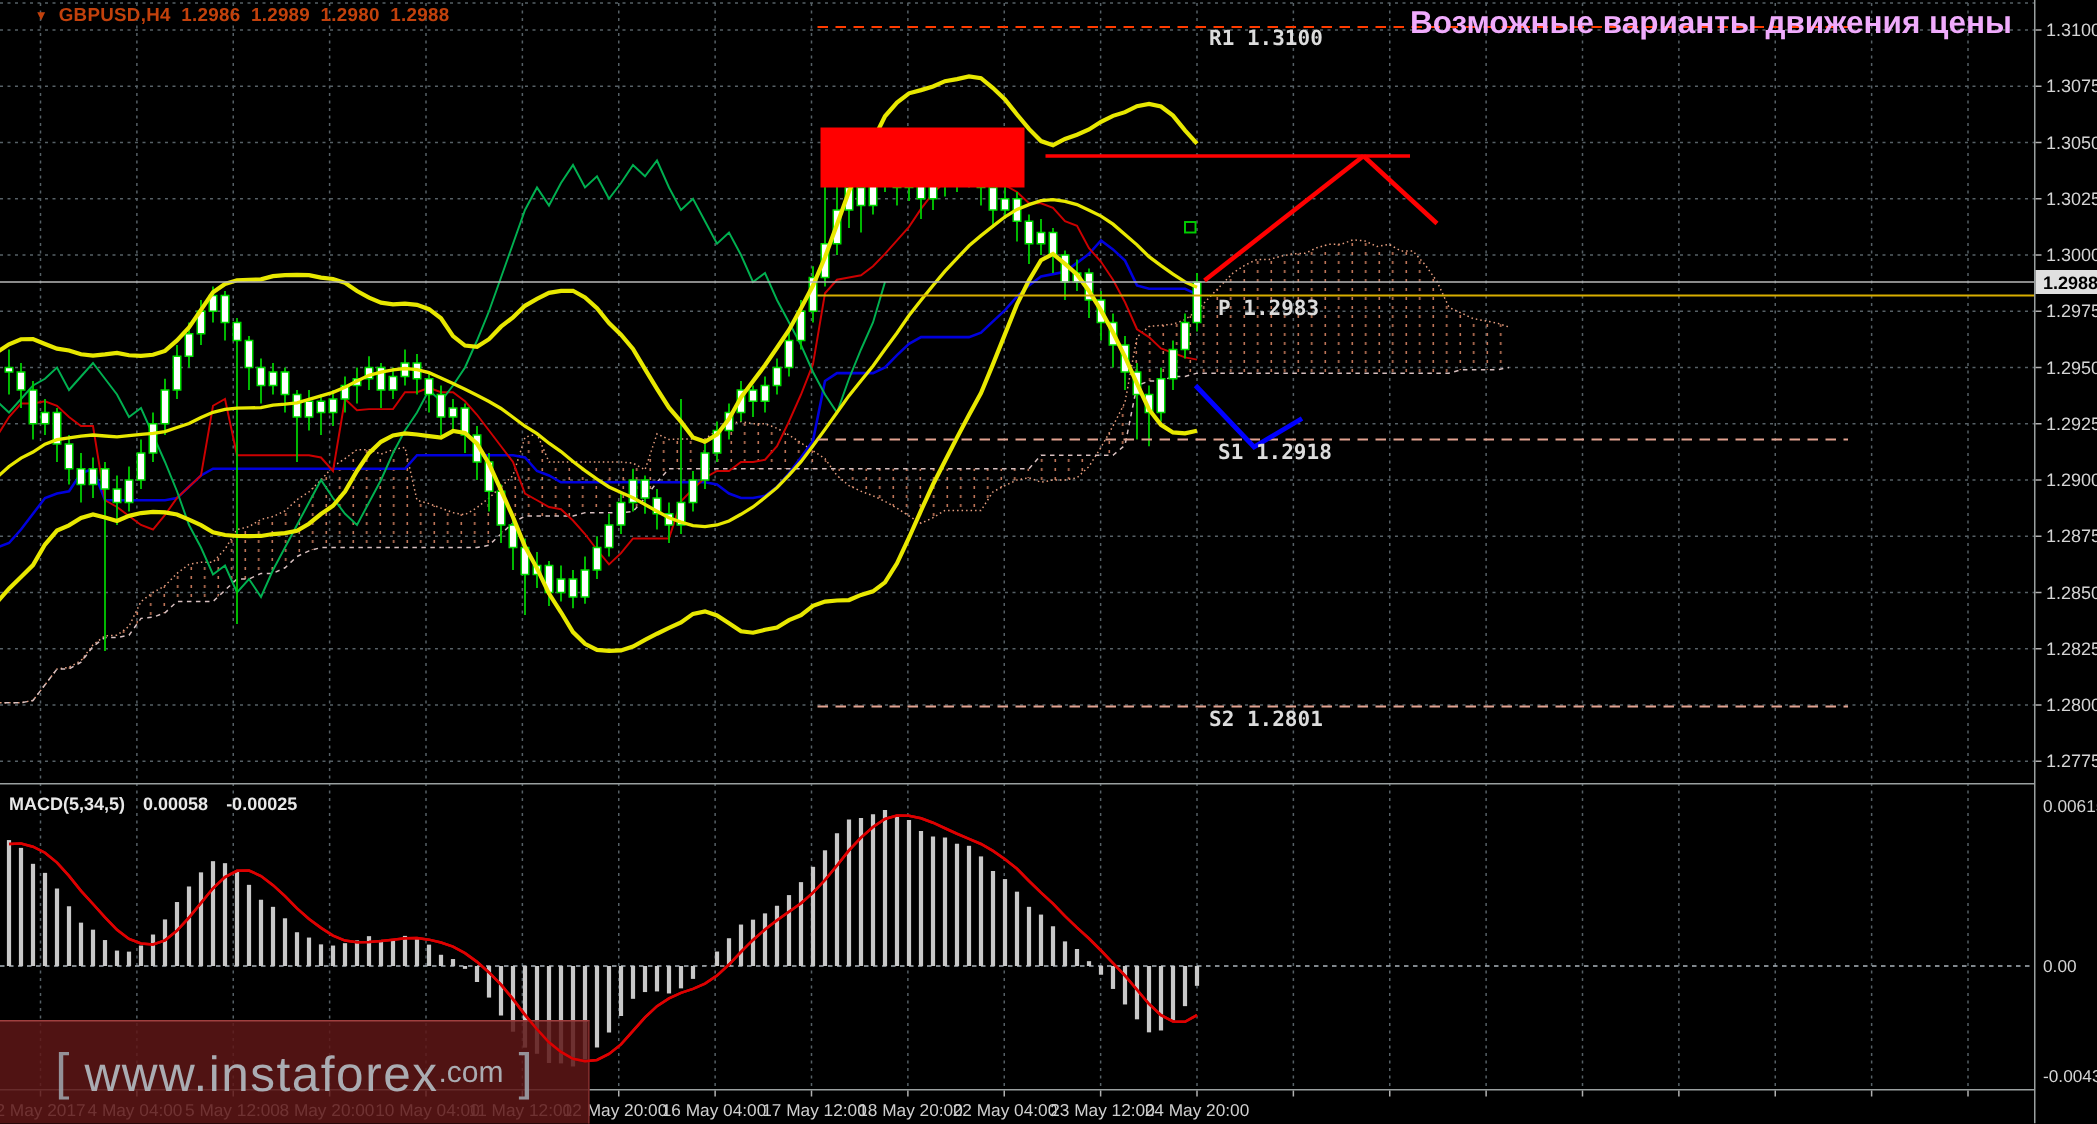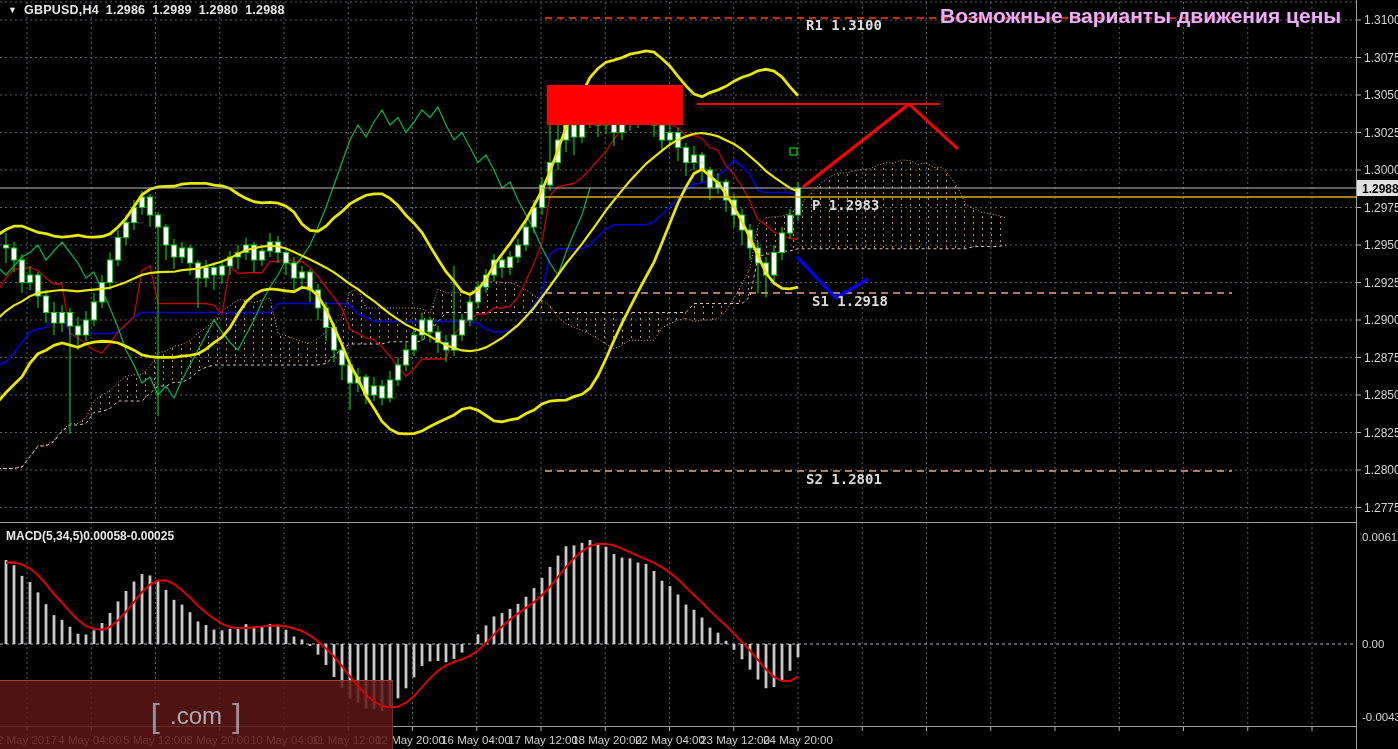--- a/index.html
+++ b/index.html
@@ -1,32 +1,32 @@
 <!DOCTYPE html>
 <html><head>
 <meta charset="utf-8">
 <style>
   html,body{margin:0;padding:0;background:#000;}
   body{width:1398px;height:749px;overflow:hidden;position:relative;
        font-family:"Liberation Sans",sans-serif;}
   #chart,#over{position:absolute;top:0;left:0;}
   #over{pointer-events:none;z-index:3;}
   .txt{position:absolute;z-index:4;white-space:nowrap;}
-  #title{top:3px;left:8px;color:#e5e5e5;font-size:12.5px;font-weight:bold;letter-spacing:.2px;text-align:center;}
+  #title{top:3px;left:23px;color:#c2410c;font-size:12.5px;font-weight:bold;letter-spacing:.2px;text-align:center;}
   #title .tri{font-size:9px;margin-right:7px;position:relative;top:-1px;}
   #title span.q{margin-left:7px;font-weight:600;}
   #macd-label{top:529px;left:6px;color:#e8e8e8;font-size:12px;font-weight:600;}
-  #macd-label span{margin-right:0;}
+  #macd-label span{margin-right:12px;}
   #anno{top:4px;left:940px;width:400px;text-align:center;color:#f0abfc;
         font-weight:bold;font-size:21px;line-height:23px;}
   #wm{position:absolute;left:0;top:680px;width:392px;height:69px;z-index:2;
       background:rgba(94,22,22,0.85);border-top:1px solid #a04040;border-right:1px solid #7c2a2a;
       color:rgba(178,186,192,0.92);display:flex;align-items:center;justify-content:center;}
   #wm .main{font-size:33px;letter-spacing:1px;}
-  #wm .small{font-size:24px;}
+  #wm .small{font-size:20px;}
   #wm .br{font-size:34px;color:rgba(160,168,176,0.85);margin:0 10px;}
 </style>
 </head>
 <body>
 
 <svg id="chart" width="1398" height="749">
     <defs>
       <clipPath id="mainClip">
         <rect x="0" y="0" width="1356" height="521"></rect>
       </clipPath>
@@ -484,20 +484,21 @@
       <text x="798" y="744" fill="#cfcfcf" font-size="11.5" text-anchor="middle" font-family="Liberation Sans, sans-serif">24 May 20:00</text>
     </g>
     <text x="806" y="30" fill="#dcdcdc" font-size="14" font-weight="bold" font-family="DejaVu Sans Mono, monospace">R1 1.3100</text>
     <text x="812" y="210" fill="#dcdcdc" font-size="14" font-weight="bold" font-family="DejaVu Sans Mono, monospace">P 1.2983</text>
     <text x="812" y="306" fill="#dcdcdc" font-size="14" font-weight="bold" font-family="DejaVu Sans Mono, monospace">S1 1.2918</text>
     <text x="806" y="484" fill="#dcdcdc" font-size="14" font-weight="bold" font-family="DejaVu Sans Mono, monospace">S2 1.2801</text>
   </svg>
 
 <div id="wm">
   <span class="br">[</span>
+    <span class="main">www.instaforex</span>
     <span class="small">.com</span>
     <span class="br">]</span>
 </div>
 
 <svg id="over" width="1398" height="749">
     <defs>
       <clipPath id="oClip">
         <rect x="0" y="524" width="1356" height="202"></rect>
       </clipPath>
     </defs>

